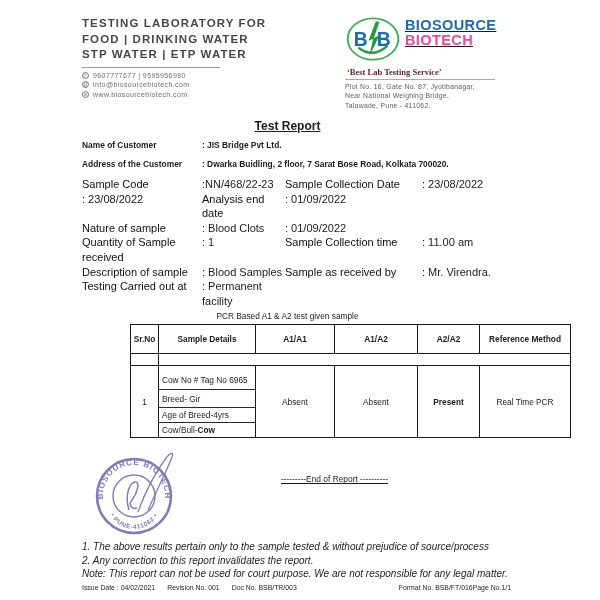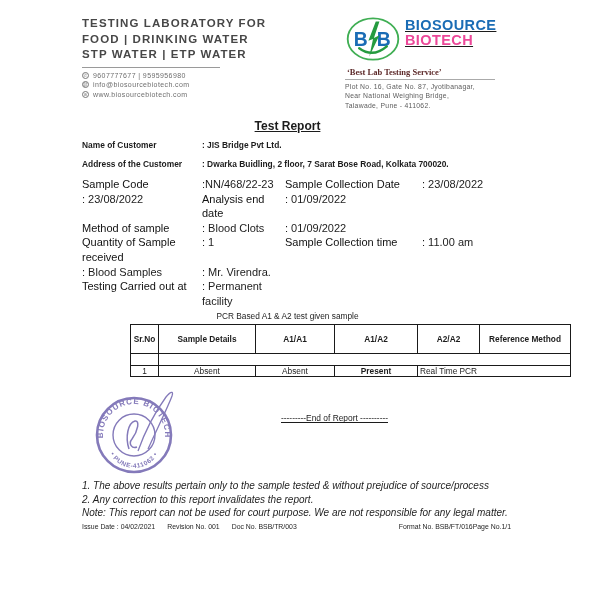--- a/index.html
+++ b/index.html
@@ -139,32 +139,34 @@
     <div>:NN/468/22-23</div>
     <div class="lbl">Sample Collection Date</div>
     <div>: 23/08/2022</div>
   </div>
   <div class="meta-row">
     <div>: 23/08/2022</div>
     <div class="lbl">Analysis end date</div>
     <div>: 01/09/2022</div>
   </div>
   <div class="meta-row">
-    <div class="lbl">Method of sample</div>
+    <div class="lbl">Nature of sample</div>
     <div>: Blood Clots</div>
     <div>: 01/09/2022</div>
   </div>
   <div class="meta-row">
     <div class="lbl">Quantity of Sample received</div>
     <div>: 1</div>
     <div class="lbl">Sample Collection time</div>
     <div>: 11.00 am</div>
   </div>
   <div class="meta-row">
+    <div class="lbl">Description of sample</div>
     <div>: Blood Samples</div>
+    <div class="lbl">Sample as received by</div>
     <div>: Mr. Virendra.</div>
   </div>
   <div class="meta-row">
     <div class="lbl">Testing Carried out at</div>
     <div>: Permanent facility</div>
     <div class="lbl"></div>
     <div></div>
   </div>
 
   <div class="pcr-line">PCR Based A1 &amp; A2 test given sample</div>
@@ -177,20 +179,26 @@
       <div>A1/A2</div>
       <div>A2/A2</div>
       <div>Reference Method</div>
     </div>
     <div class="t-spacer">
       <div></div>
         <div></div>
     </div>
     <div class="t-body">
       <div class="cell-center">1</div>
+      <div>
+        <div class="sd-sub">Cow No # Tag No 6965</div>
+        <div class="sd-sub s2">Breed- Gir</div>
+        <div class="sd-sub">Age of Breed-4yrs</div>
+        <div class="sd-sub"><span>Cow/Bull-</span><span class="bold">Cow</span></div>
+      </div>
       <div class="cell-center">Absent</div>
       <div class="cell-center">Absent</div>
       <div class="cell-center bold">Present</div>
       <div class="cell-center">Real Time PCR</div>
     </div>
   </div>
 
   <div class="stamp-row">
     <div class="stamp">
       <svg width="118" height="92" viewBox="0 0 118 92">

